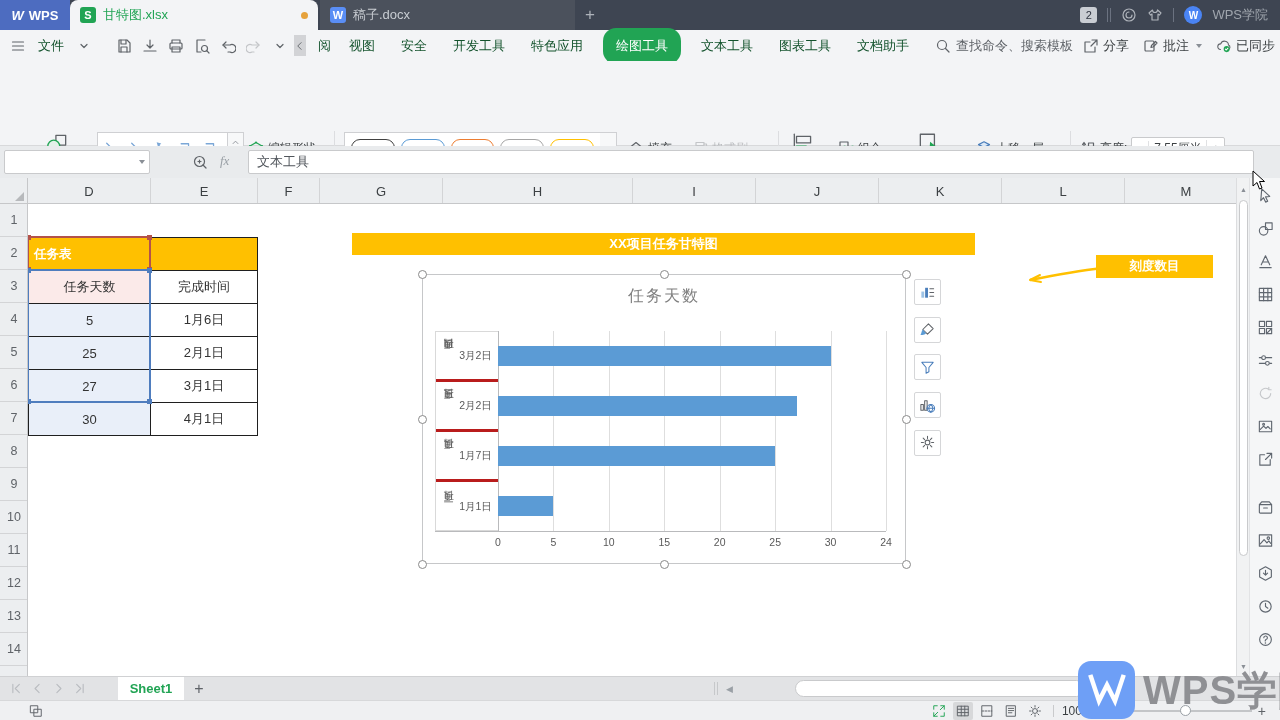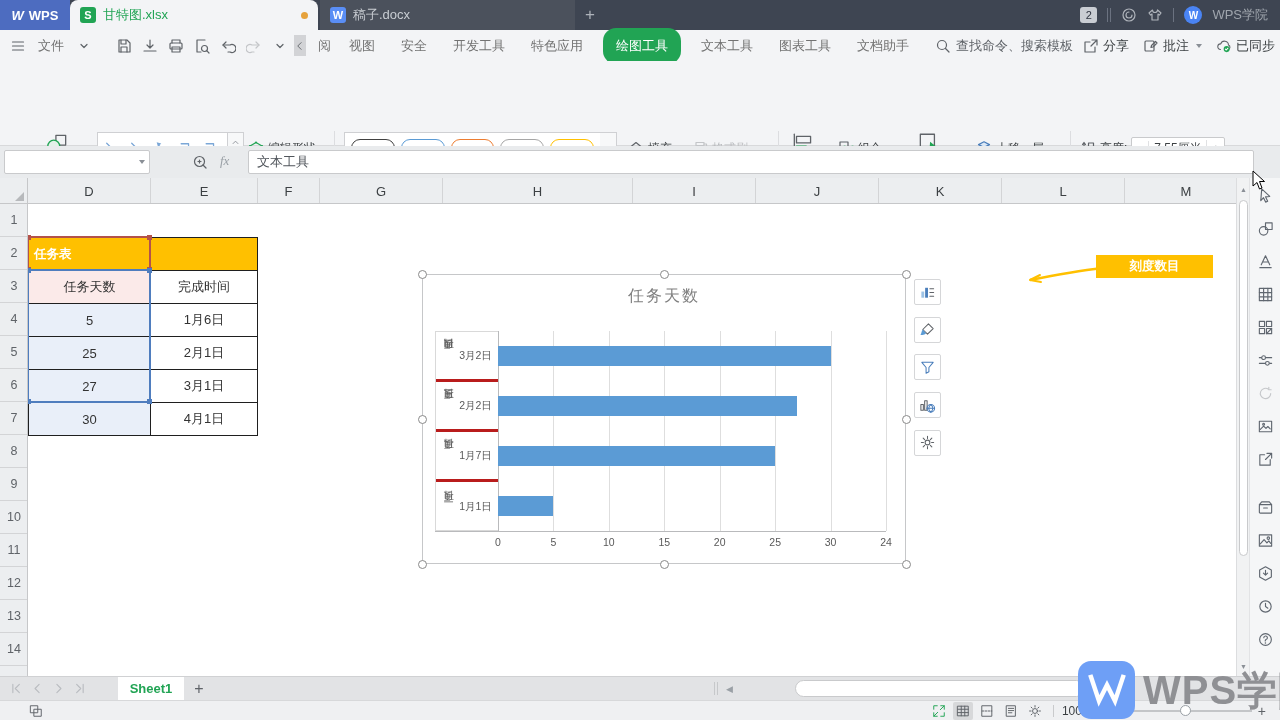--- a/index.html
+++ b/index.html
@@ -24,21 +24,21 @@
 .tab-plus{width:30px;display:flex;align-items:center;justify-content:center;color:#aeb3ba;font-size:17px}
 .tb-right{margin-left:auto;display:flex;align-items:center;gap:10px;padding-right:12px}
 .badge{min-width:17px;height:16px;background:#c9cdd3;color:#2e3440;border-radius:3px;font-size:11px;display:inline-flex;align-items:center;justify-content:center;padding:0 3px}
 .tb-dbl{width:4px;height:14px;border-left:1px solid #6b7280;border-right:1px solid #6b7280}
 .tb-right .ic svg{stroke:#aeb3ba}
 .tb-sep{width:1px;height:14px;background:#6b7280}
 .acct-ic{width:18px;height:18px;border-radius:50%;background:#4a84f4;color:#fff;font-size:10px;font-weight:bold;display:inline-flex;align-items:center;justify-content:center}
 .acct-name{color:#9fa5ad;font-size:13px}
 
 .menubar{position:absolute;left:0;top:30px;width:1280px;height:31px;background:#f3f4f6;display:flex;align-items:center;padding:0 10px;gap:6px}
-.mi{padding:3px 6px;white-space:nowrap;color:#737373}
+.mi{padding:3px 6px;white-space:nowrap;color:#14532d}
 .mi.pill{background:#21a454;color:#fff;border-radius:13px;padding:9px 13px}
 .m-sep{width:1px;height:16px;background:#d6d7d9;margin:0 4px}
 .quick{display:flex;align-items:center;gap:10px;margin:0 4px}
 .scrollL{width:15px;height:21px;background:#d2d3d6;display:flex;align-items:center;justify-content:center}
 .scrollL svg{width:12px;height:12px}
 .menu-search{display:flex;align-items:center;gap:5px;color:#5f6368;margin-left:14px;white-space:nowrap}
 .menu-right{margin-left:auto;display:flex;align-items:center;gap:6px;white-space:nowrap}
 .mr-item{display:flex;align-items:center;gap:4px;padding:2px 4px}
 
 .toolbar{position:absolute;left:0;top:61px;width:1280px;height:85px;background:#f3f4f6;border-bottom:1px solid #d8d9db}
@@ -652,20 +652,23 @@
     <span class="hnd r" style="left:-3px;bottom:-3px"></span>
     <span class="hnd r" style="right:-3px;bottom:-3px"></span>
   </div>
   <div class="sel sel-blue">
     <span class="hnd b" style="left:-3px;top:-3px"></span>
     <span class="hnd b" style="right:-3px;top:-3px"></span>
     <span class="hnd b" style="left:-3px;bottom:-3px"></span>
     <span class="hnd b" style="right:-3px;bottom:-3px"></span>
   </div>
 
+  <div class="banner">
+    <span>XX项目任务甘特图</span>
+  </div>
 
   <div class="chart" id="chart">
     <div class="c-title">任务天数</div>
     <div class="labelbox" id="chart-labels">
         <div class="lrow">
           <span class="cat-name">项目四</span>
           <span class="cat-date">3月2日</span>
         </div>
         <div class="lrow">
           <span class="cat-name">项目三</span>

